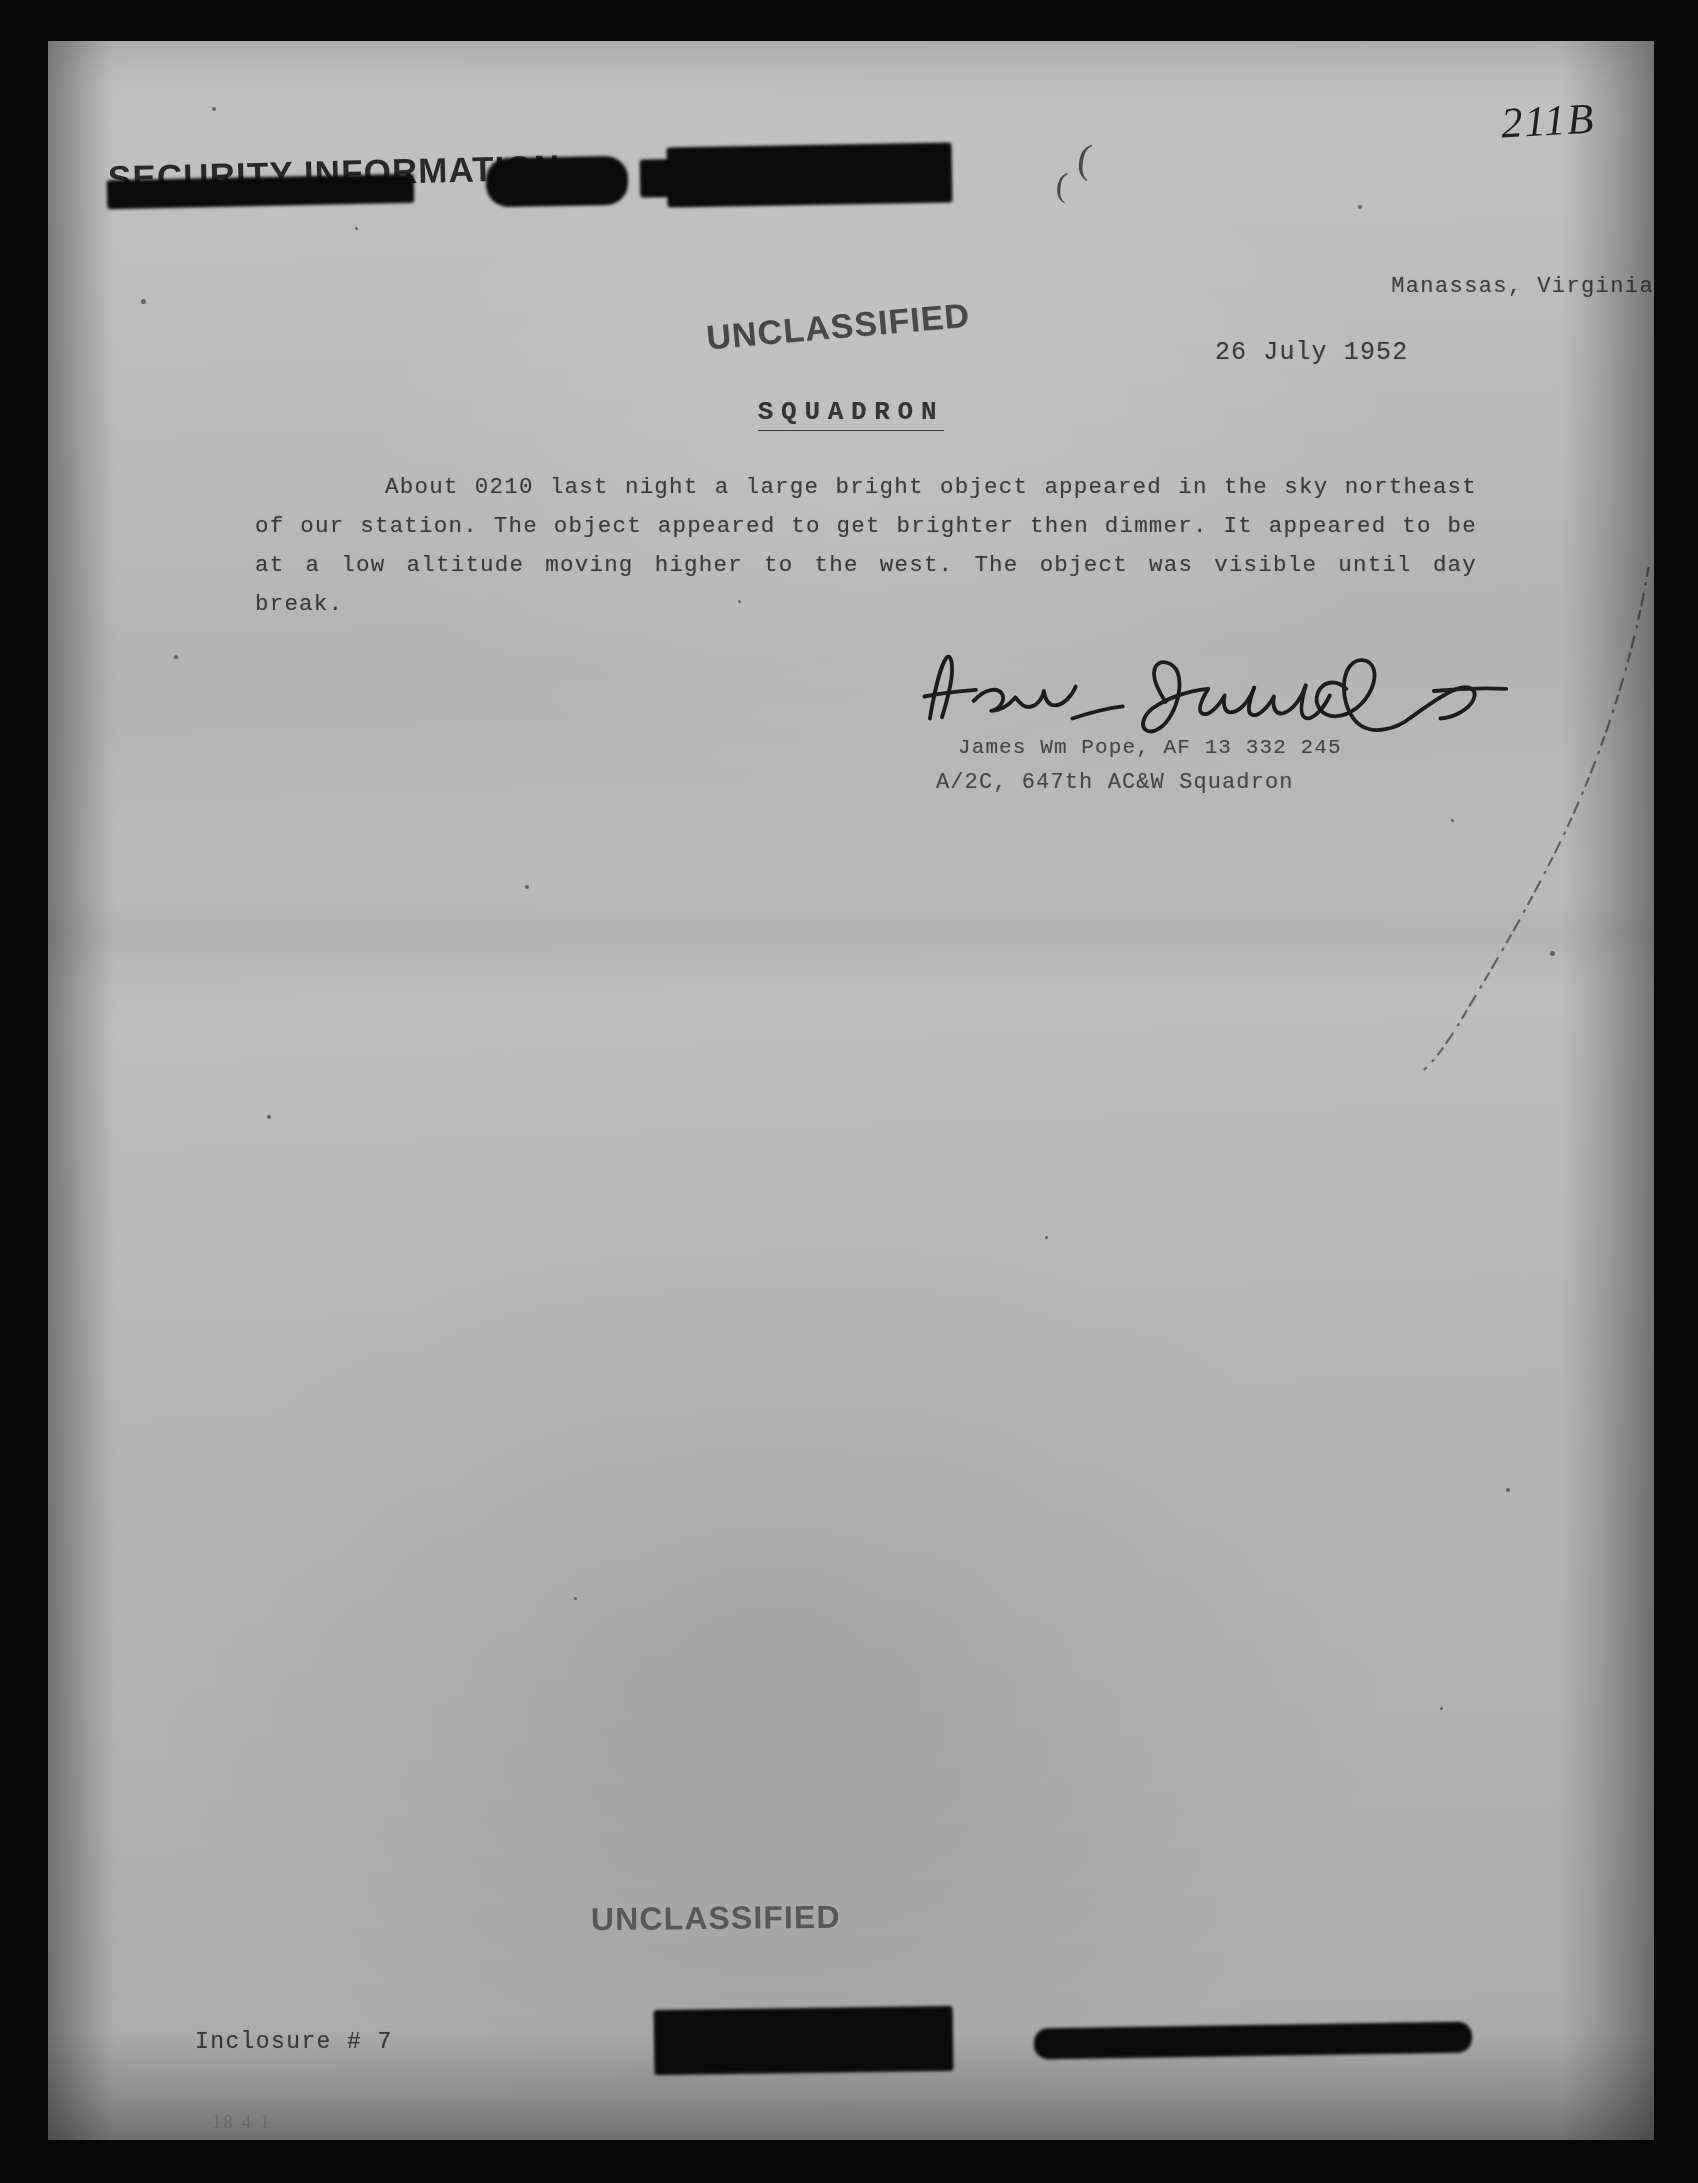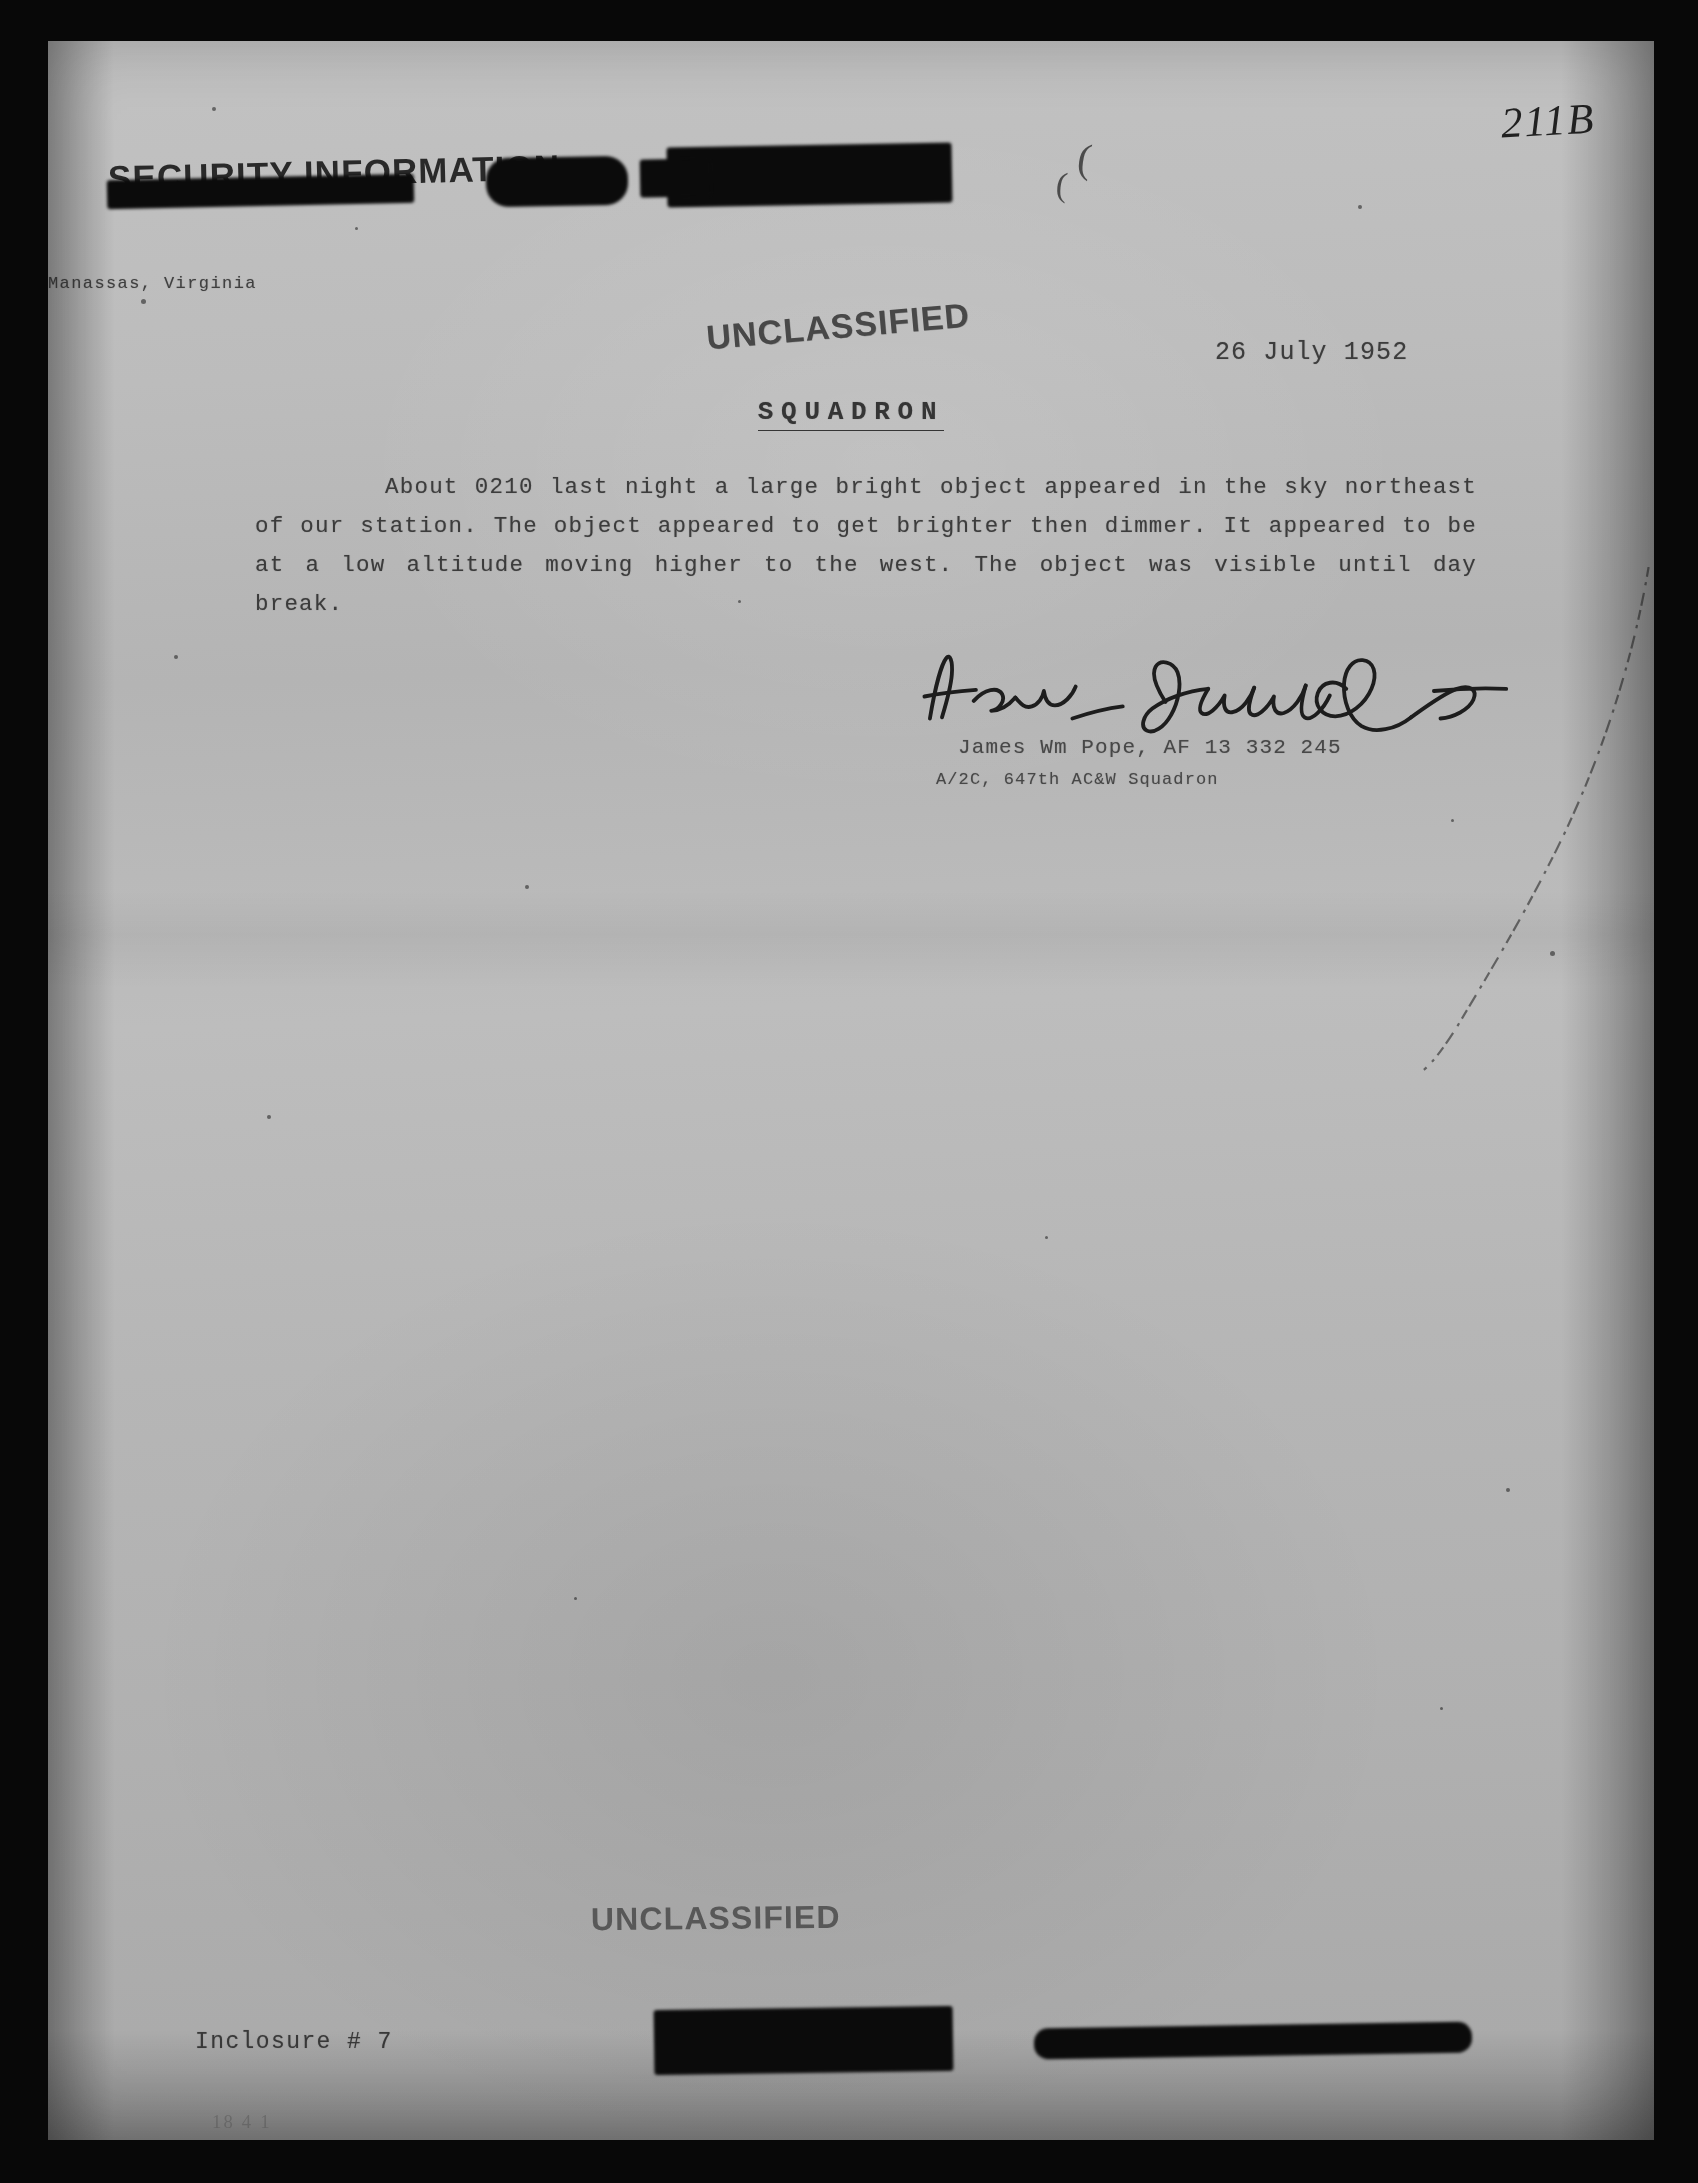--- a/index.html
+++ b/index.html
@@ -75,22 +75,22 @@
   #unit-line {
     left: 0; right: 0; top: 204px;
     text-align: center;
     font-size: 22px;
     letter-spacing: 1.8px;
     opacity: 0.74;
     filter: blur(0.2px);
   }
   #city-line {
     left: 0; right: 0; top: 233px;
-    text-align: left;
-    font-size: 17px;
+    text-align: right;
+    font-size: 22px;
     letter-spacing: 1.4px;
     opacity: 0.78;
     filter: blur(0.2px);
   }
   #date-line {
     left: 1167px; top: 297px;
     font-size: 25px;
     letter-spacing: 1.1px;
     opacity: 0.80;
     filter: blur(0.2px);
@@ -125,21 +125,21 @@
   
   #sig-name {
     left: 910px; top: 695px;
     font-size: 21px;
     letter-spacing: 1.1px;
     opacity: 0.72;
     filter: blur(0.3px);
   }
   #sig-unit {
     left: 888px; top: 729px;
-    font-size: 17px;
+    font-size: 22px;
     letter-spacing: 1.1px;
     opacity: 0.72;
     filter: blur(0.3px);
   }
 
   
   #signature {
     position: absolute;
     left: 860px;
     top: 595px;

